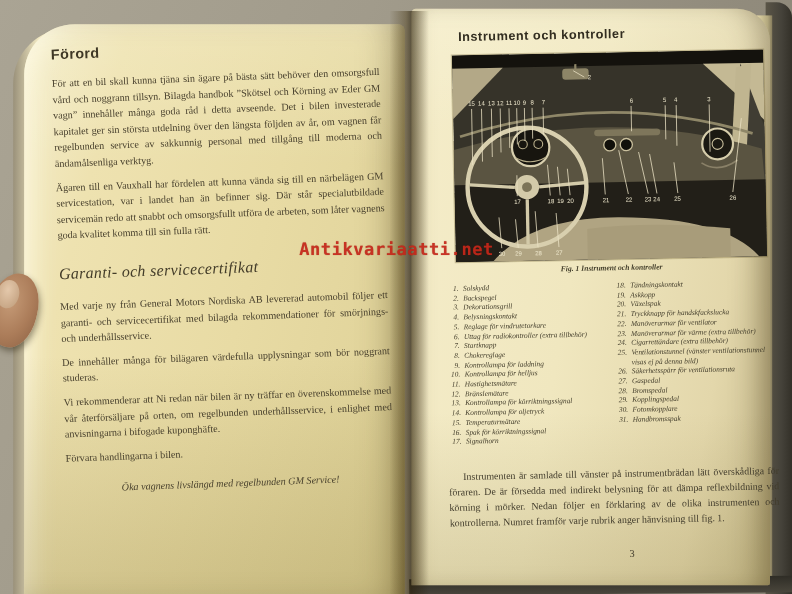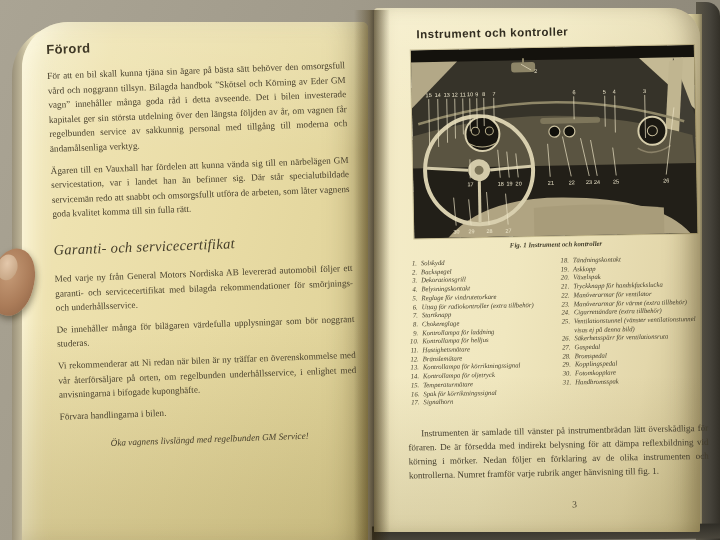--- a/index.html
+++ b/index.html
@@ -365,14 +365,15 @@
     <div class="rp-paragraph">Instrumenten är samlade till vänster på instrumentbrädan lätt överskådliga för föraren. De är försedda med indirekt belysning för att dämpa reflexbildning vid körning i mörker. Nedan följer en förklaring av de olika instrumenten och kontrollerna. Numret framför varje rubrik anger hänvisning till fig. 1.</div>
     <div class="page-number">3</div>
   </div>
 
   <div class="gutter"></div>
 
   <div class="thumb">
     <div class="nail"></div>
   </div>
 
+  <div class="watermark" style="color: rgb(197, 39, 26);">Antikvariaatti.net</div>
 
 </div>
 
 </body></html>

